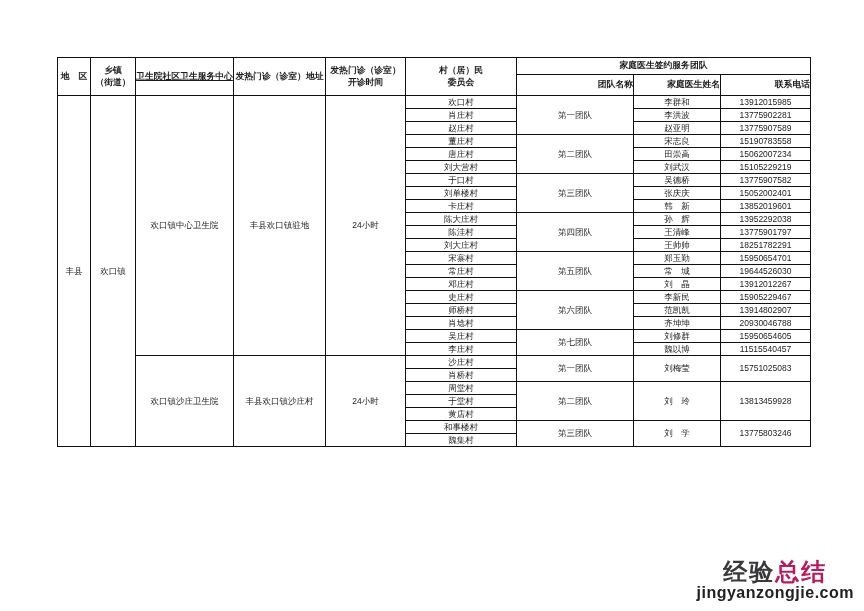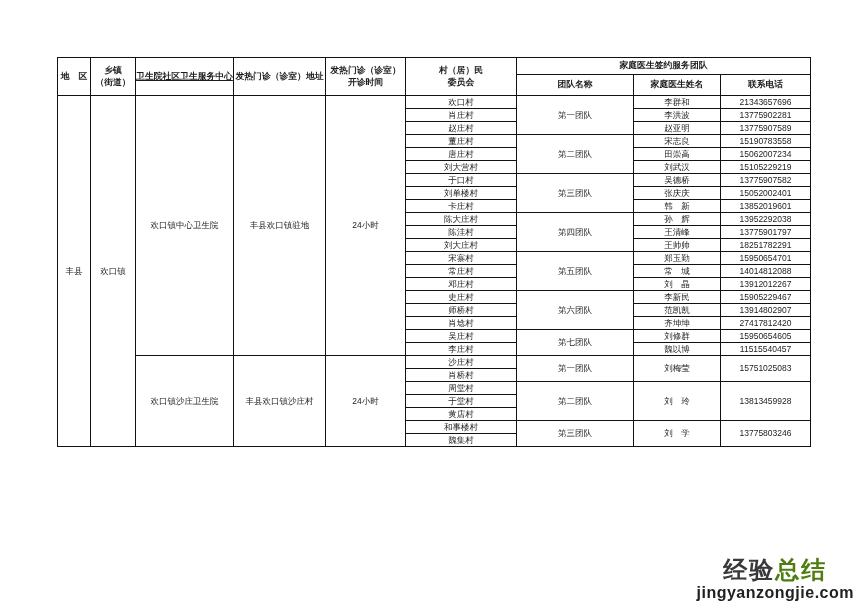--- a/index.html
+++ b/index.html
@@ -31,41 +31,41 @@
     color: #1c1c1c;
     overflow: hidden;
   }
   .clinic-table th {
     font-size: 8.8px;
     font-weight: bold;
     line-height: 1.3;
     white-space: pre-line;
   }
   .clinic-table thead tr.group-row th.group-th { height: 16px; margin-top: 31px; }
-  .clinic-table thead tr.sub-row th { height: 20px; }
+  .clinic-table thead tr.sub-row th { height: 20px; text-align: right; }
   .clinic-table td {
     font-size: 8.5px;
     height: 12px;
     line-height: 11px;
   }
   th.center-header { text-decoration: underline; }
   .watermark {
     position: absolute;
     right: 10px;
     bottom: 9px;
     text-align: center;
   }
   .wm-line1 {
     font-size: 24px;
     font-weight: bold;
     letter-spacing: 2px;
     line-height: 1.0;
   }
-  .wm-black { color: #39393b; font-family: Liberation Mono, monospace; }
-  .wm-red { color: #4d7c0f; text-align: center; }
+  .wm-black { color: #39393b; }
+  .wm-red { color: #be185d; text-align: center; }
   .wm-line2 {
     font-size: 16px;
     font-weight: bold;
     color: #212121;
     line-height: 1.1;
     letter-spacing: 0.5px;
   }
 </style>
 </head>
 <body>
@@ -106,21 +106,21 @@
     <tbody>
         <tr>
           <td rowspan="27">丰县</td>
           <td rowspan="27">欢口镇</td>
           <td rowspan="20">欢口镇中心卫生院</td>
           <td rowspan="20">丰县欢口镇驻地</td>
           <td rowspan="20">24小时</td>
           <td>欢口村</td>
           <td rowspan="3">第一团队</td>
           <td>李群和</td>
-          <td>21343657696</td>
+          <td>13912015985</td>
         </tr>
         <tr>
           <td>肖庄村</td>
           <td>李洪波</td>
           <td>13775902281</td>
         </tr>
         <tr>
           <td>赵庄村</td>
           <td>赵亚明</td>
           <td>13775907589</td>
@@ -175,42 +175,42 @@
         </tr>
         <tr>
           <td>宋寨村</td>
           <td rowspan="3">第五团队</td>
           <td>郑玉勤</td>
           <td>15950654701</td>
         </tr>
         <tr>
           <td>常庄村</td>
           <td>常　城</td>
-          <td>14014812088</td>
+          <td>19644526030</td>
         </tr>
         <tr>
           <td>邓庄村</td>
           <td>刘　晶</td>
           <td>13912012267</td>
         </tr>
         <tr>
           <td>史庄村</td>
           <td rowspan="3">第六团队</td>
           <td>李新民</td>
           <td>15905229467</td>
         </tr>
         <tr>
           <td>师桥村</td>
           <td>范凯凯</td>
           <td>13914802907</td>
         </tr>
         <tr>
           <td>肖埝村</td>
           <td>齐坤坤</td>
-          <td>27417812420</td>
+          <td>20930046788</td>
         </tr>
         <tr>
           <td>吴庄村</td>
           <td rowspan="2">第七团队</td>
           <td>刘修群</td>
           <td>15950654605</td>
         </tr>
         <tr>
           <td>李庄村</td>
           <td>魏以博</td>

